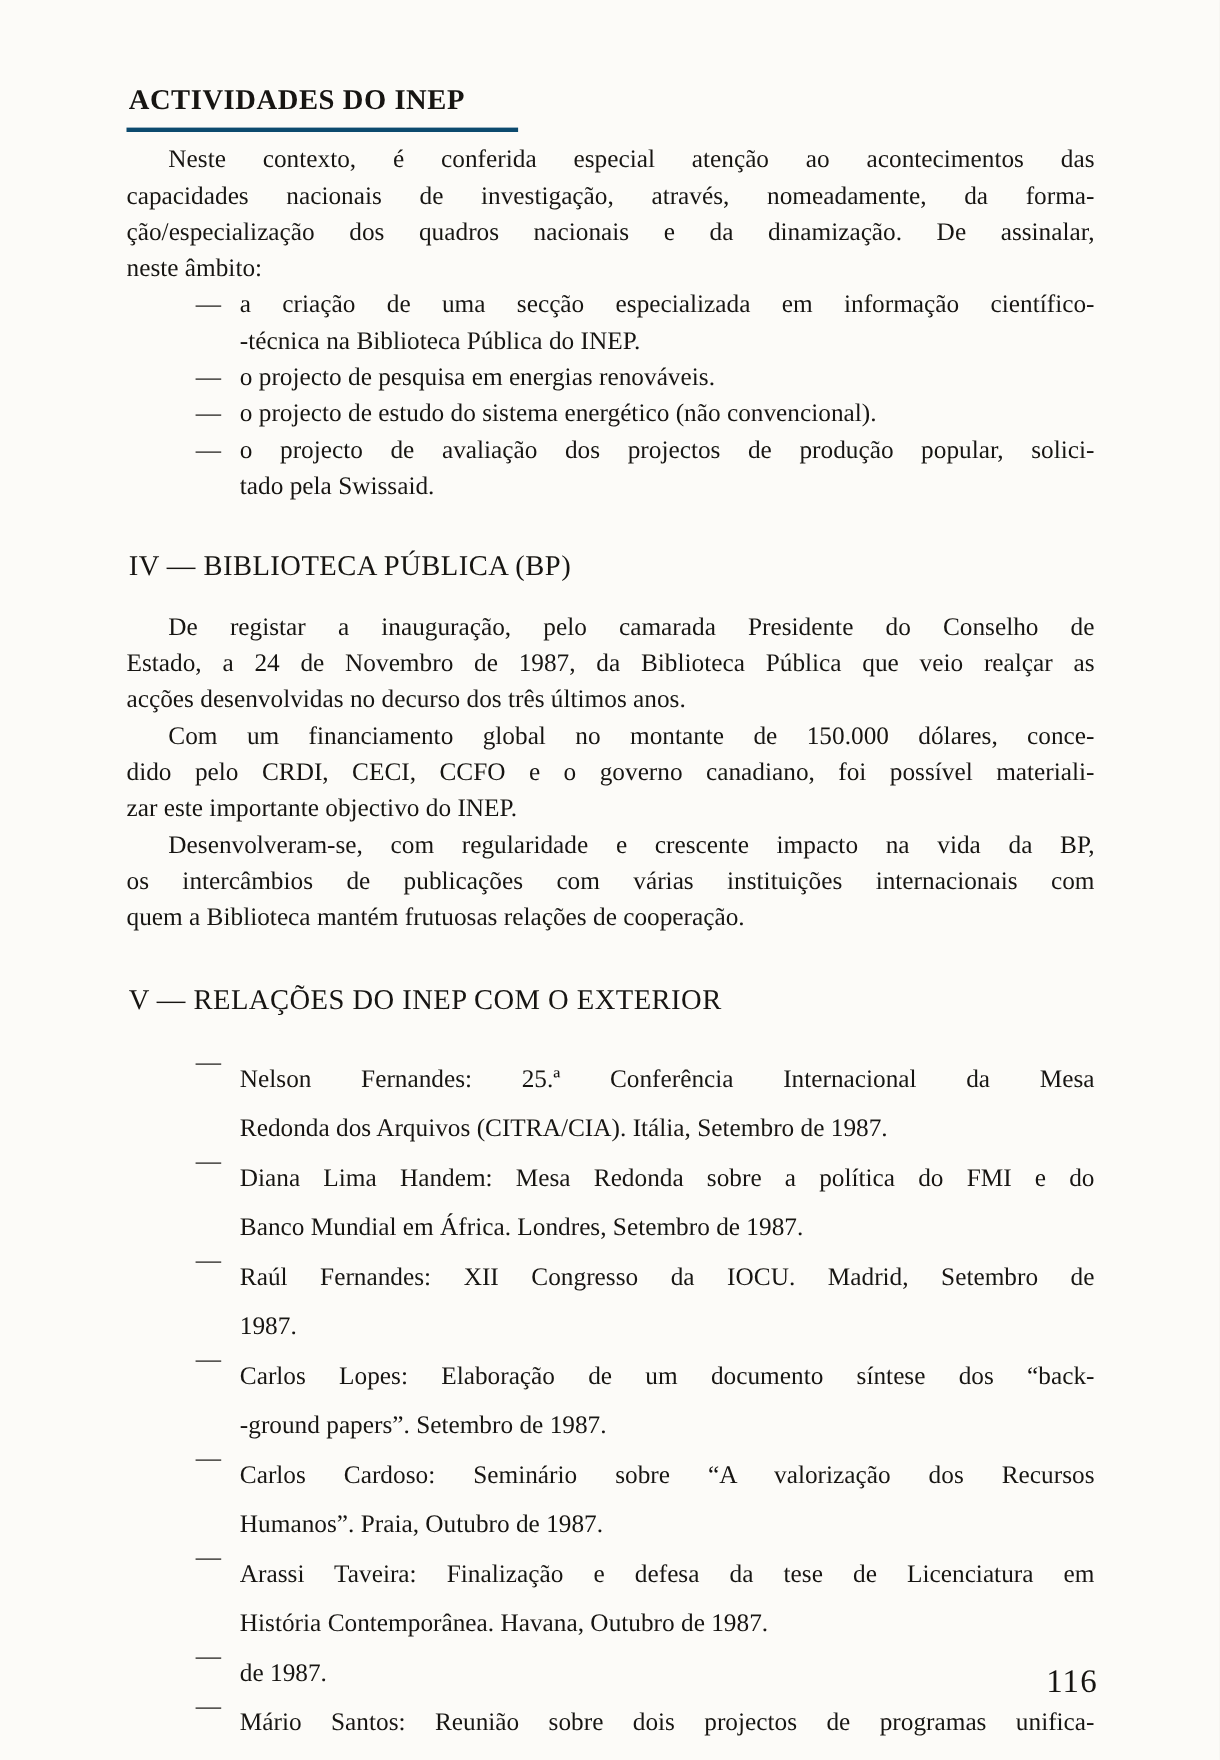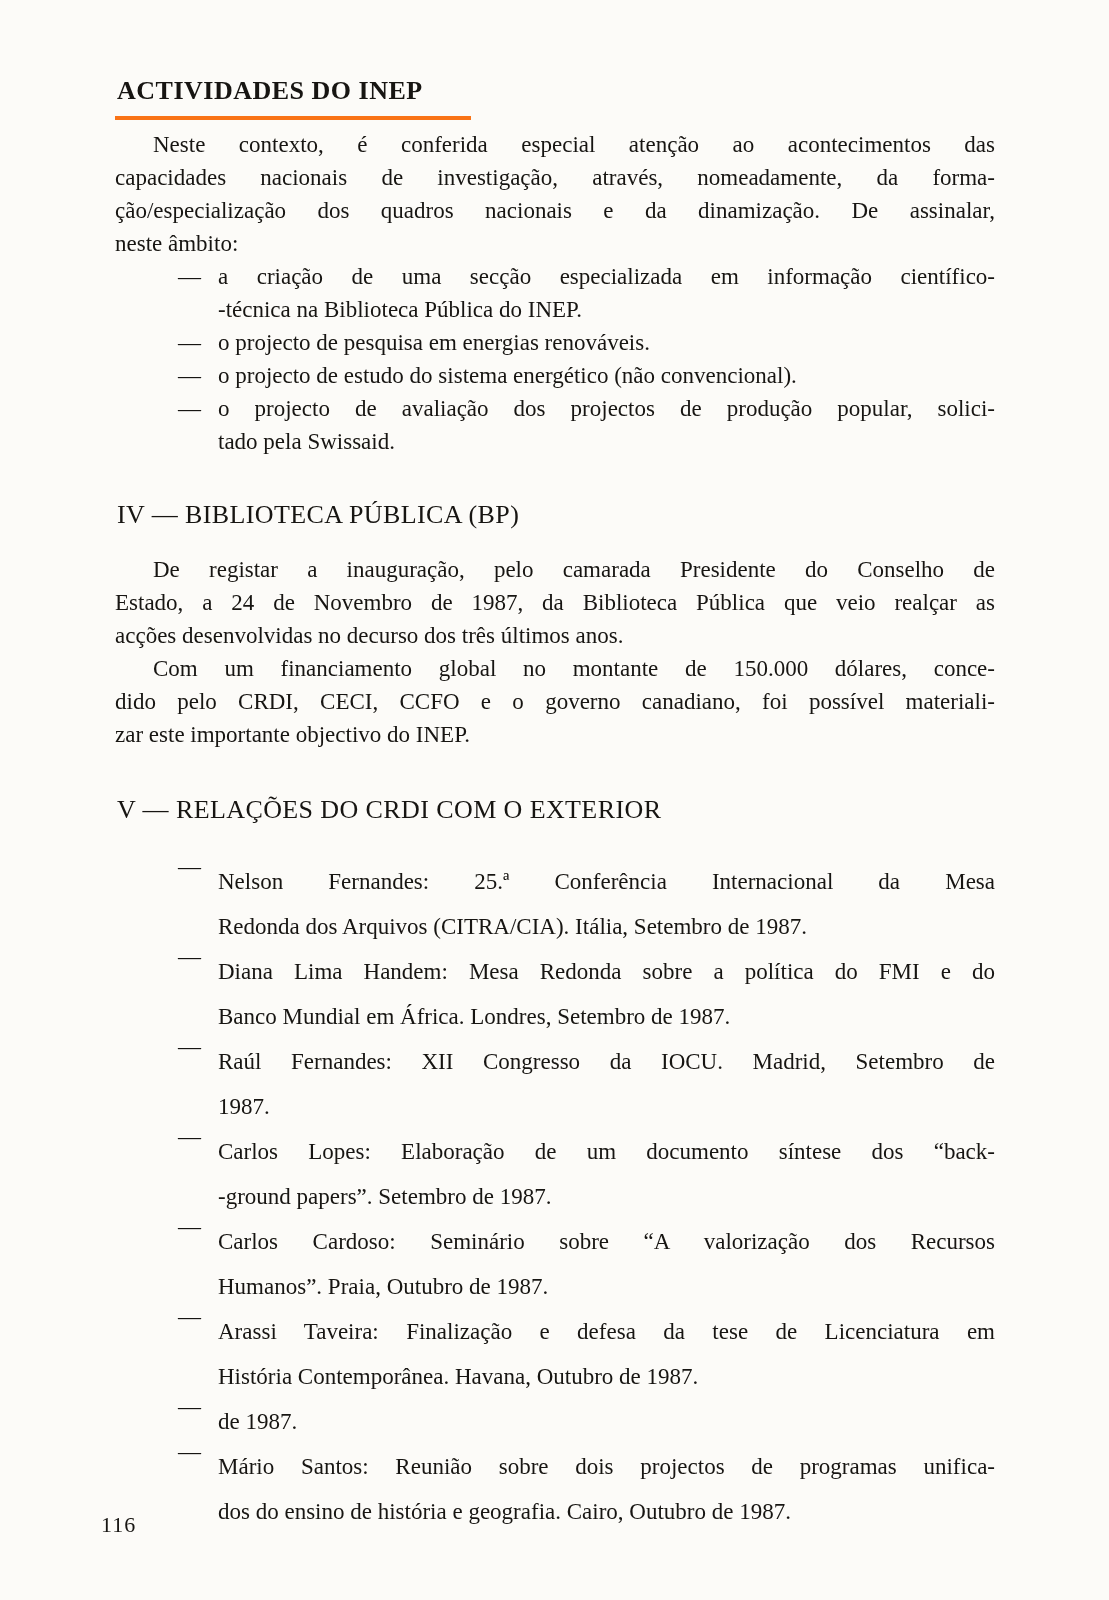--- a/index.html
+++ b/index.html
@@ -17,43 +17,43 @@
     box-shadow:0 0 6px rgba(0,0,0,.25);
   }
   .ln { line-height:33px; }
   .ln.j { text-align:justify; text-align-last:justify; }
   .doc-title {
     display:inline-block;
     font-size:26px; font-weight:bold;
     letter-spacing:.5px;
     line-height:34px;
     padding:0 48px 8px 2px;
-    border-bottom:4px solid #f97316;
+    border-bottom:4px solid #0c4a6e;
   }
   .para { }
   .para .ln:first-child { text-indent:38px; }
   .intro { margin-top:8px; }
   .sec-heading {
     font-size:26px; font-weight:normal;
     letter-spacing:.4px;
     line-height:33px;
   }
   .sec-heading.h-iv { margin:40px 0 22px 2px; }
   .sec-heading.h-v  { margin:42px 0 26px 2px; }
   .dash-list { margin-left:63px; }
   .dash-item { display:flex; }
   .dash { flex:0 0 40px; line-height:33px; }
   .events .dash { line-height:30px; }
   .events .ln { line-height:30px;margin-top:15px; }
   .item-body { flex:1; min-width:0; }
   .sub-a { margin:0 0 12px 63px; line-height:33px; }
   .sub-a .marker { display:inline-block; width:40px; font-style:italic; }
   .page-number {
-    position:absolute; top:1512px; left:101px; width:880px;
-    text-align:left; font-size:22px; letter-spacing:1px;
+    position:absolute; top:1512px; left:118px; width:880px;
+    text-align:right; font-size:30px; letter-spacing:1px;
   }
 </style>
 </head>
 <body>
 
 <div class="page">
 
   <h1 class="doc-title">ACTIVIDADES DO INEP</h1>
 
   <div class="para intro">
@@ -97,22 +97,27 @@
   <div class="para">
       <div class="ln j">De registar a inauguração, pelo camarada Presidente do Conselho de</div>
       <div class="ln j">Estado, a 24 de Novembro de 1987, da Biblioteca Pública que veio realçar as</div>
       <div class="ln">acções desenvolvidas no decurso dos três últimos anos.</div>
     </div>
   <div class="para">
       <div class="ln j">Com um financiamento global no montante de 150.000 dólares, conce-</div>
       <div class="ln j">dido pelo CRDI, CECI, CCFO e o governo canadiano, foi possível materiali-</div>
       <div class="ln">zar este importante objectivo do INEP.</div>
     </div>
+  <div class="para">
+      <div class="ln j">Desenvolveram-se, com regularidade e crescente impacto na vida da BP,</div>
+      <div class="ln j">os intercâmbios de publicações com várias instituições internacionais com</div>
+      <div class="ln">quem a Biblioteca mantém frutuosas relações de cooperação.</div>
+    </div>
 
-  <h2 class="sec-heading h-v">V — RELAÇÕES DO CRDI COM O EXTERIOR</h2>
+  <h2 class="sec-heading h-v">V — RELAÇÕES DO INEP COM O EXTERIOR</h2>
 
 
   <div class="dash-list events">
       <div class="dash-item">
         <span class="dash">—</span>
         <div class="item-body">
           <div class="ln j">Nelson Fernandes: 25.ª Conferência Internacional da Mesa</div>
           <div class="ln">Redonda dos Arquivos (CITRA/CIA). Itália, Setembro de 1987.</div>
         </div>
       </div>

